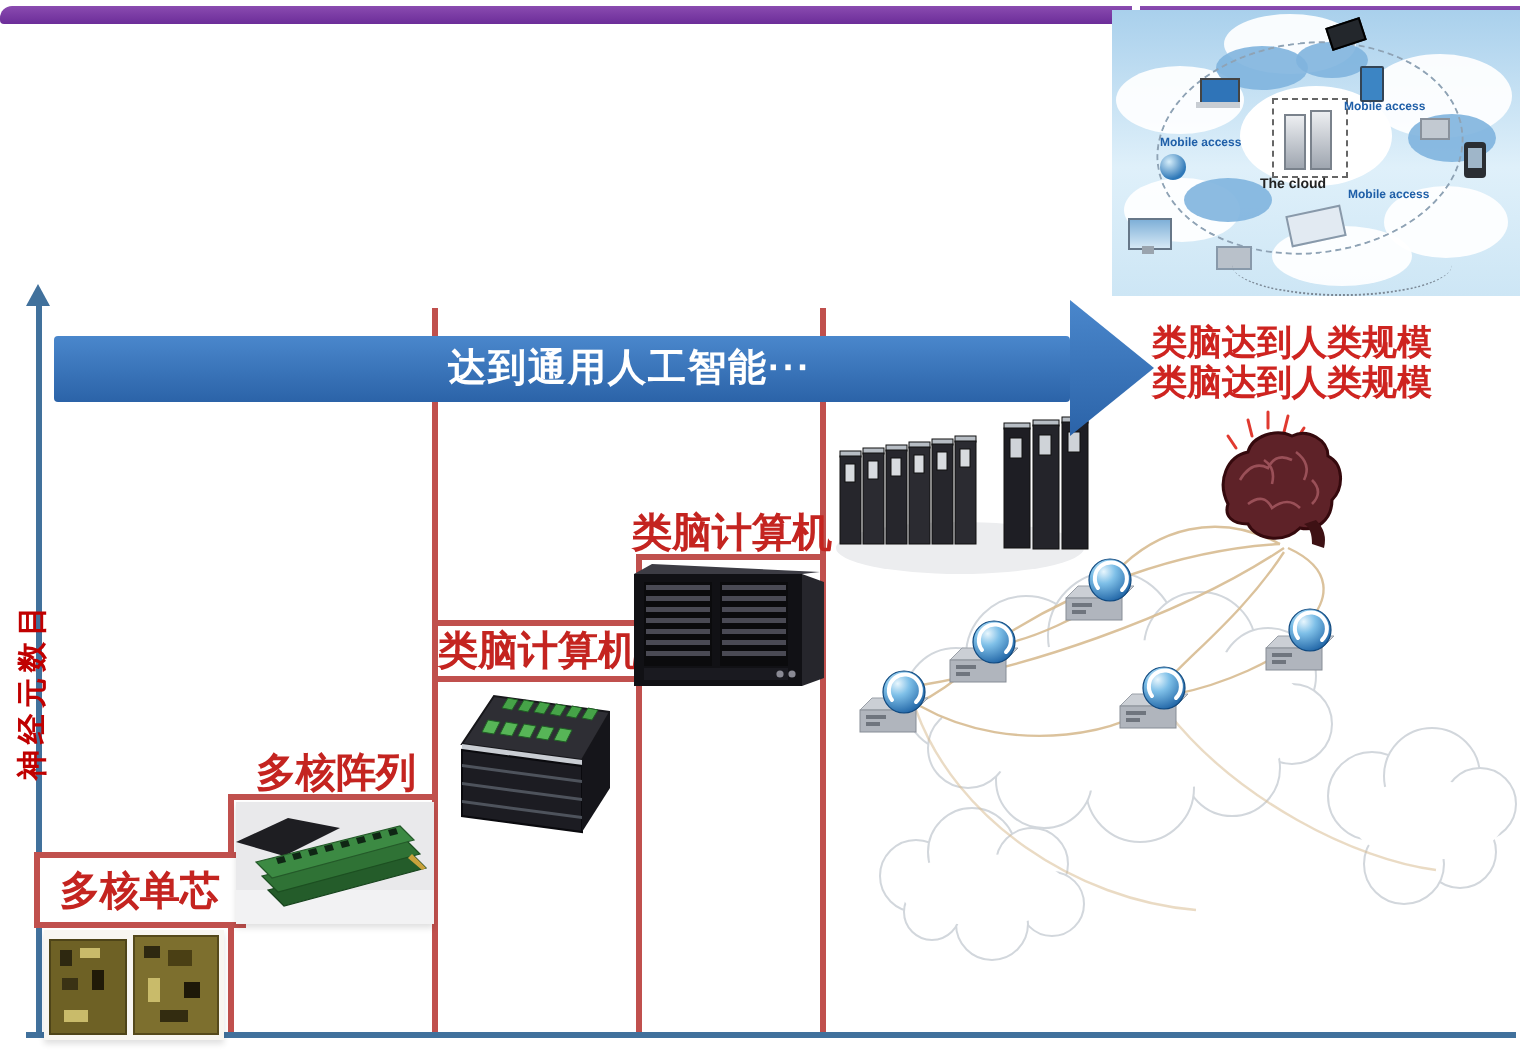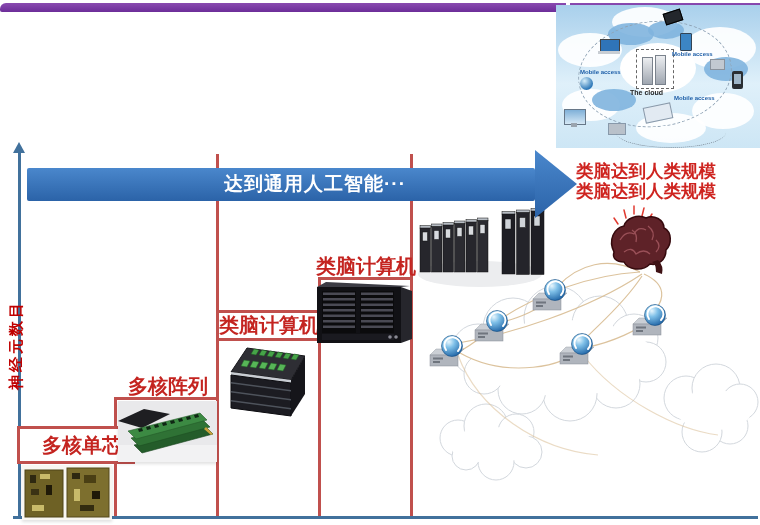--- a/index.html
+++ b/index.html
@@ -30,21 +30,21 @@
   
   .red{background:#C0504D;}
   .rv-a{left:216px;top:154px;width:3px;height:364px;z-index:2;}
   .rv-b{left:410px;top:154px;width:3px;height:364px;z-index:2;}
   .rv-c{left:318px;top:277px;width:3px;height:241px;z-index:2;}
   .rv-d{left:114px;top:397px;width:3px;height:121px;z-index:2;}
   .rh-array-top{left:114px;top:397px;width:105px;height:3px;z-index:2;}
   .rh-brainpc-top{left:318px;top:277px;width:95px;height:3px;z-index:2;}
   .step-label{color:#C42420;font-weight:bold;font-size:20px;white-space:nowrap;}
   .box-chip{left:17px;top:426px;width:100px;height:32px;border:3px solid #C0504D;background:#fff;
-    display:flex;align-items:center;justify-content:center;z-index:3;padding-left:12px;}
+    display:flex;align-items:center;justify-content:center;z-index:3;}
   .box-multicard{left:216px;top:310px;width:100px;height:25px;border:3px solid #C0504D;background:#fff;
     display:flex;align-items:center;justify-content:center;z-index:3;}
   .label-array{left:118px;top:373px;width:100px;text-align:center;z-index:3;}
   .label-brainpc{left:316px;top:253px;width:99px;text-align:left;z-index:3;}
   
   .arrow-svg{left:26px;top:148px;width:552px;height:72px;z-index:4;}
   .arrow-label{left:224px;top:171px;font-size:19px;font-weight:600;color:#fff;letter-spacing:1px;z-index:5;white-space:nowrap;}
   
   .goal{left:576px;top:162px;width:160px;font-size:17.5px;font-weight:bold;color:#CE2420;line-height:19.5px;z-index:5;white-space:nowrap;}
   

